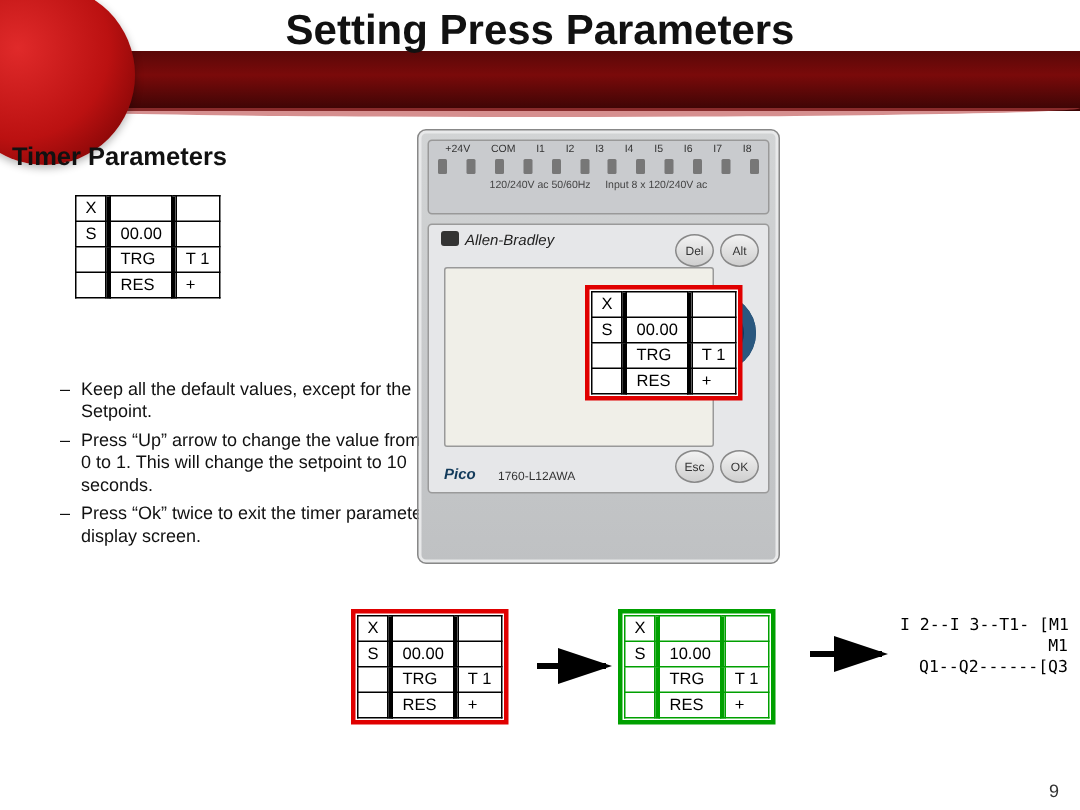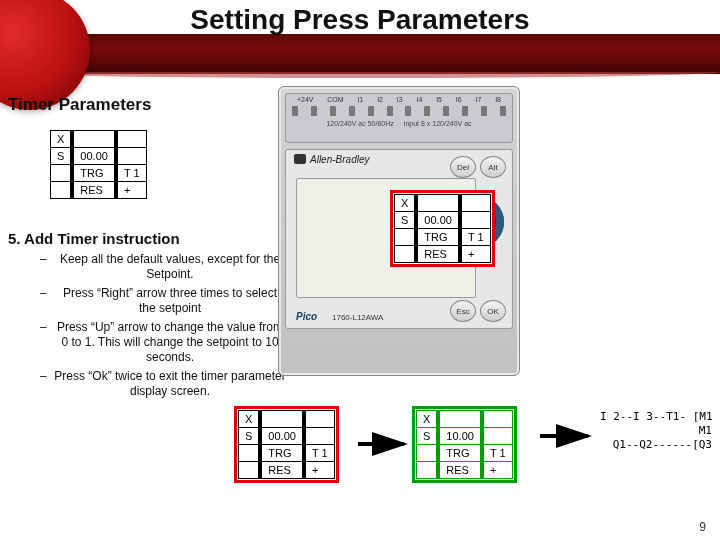--- a/index.html
+++ b/index.html
@@ -6,21 +6,21 @@
   html, body { width: 720px; height: 540px; font-family: Arial, sans-serif; background: #fff; overflow: hidden; }
   .slide { width: 720px; height: 540px; position: relative; }
   .swoosh { position: absolute; top: 0; left: 0; width: 720px; height: 85px; z-index: 1; }
   .swoosh .band { position: absolute; left: 0; right: 0; height: 40px; top: 34px; background: linear-gradient(180deg, #5a0808 0%, #7a0a0a 40%, #3a0505 100%); }
   .swoosh .band2 { position: absolute; left: 0; right: 0; height: 6px; top: 72px; background: #b44; border-radius: 0 0 50% 50% / 0 0 100% 100%; opacity: .6; }
   .swoosh .circle { position: absolute; left: -30px; top: -10px; width: 120px; height: 120px; border-radius: 50%; background: radial-gradient(circle at 35% 35%, #e02a2a 0%, #b11 55%, #600 100%); box-shadow: 0 2px 6px rgba(0,0,0,.3); }
   .title { position: absolute; top: 4px; left: 0; right: 0; text-align: center; font-size: 28px; font-weight: bold; z-index: 2; color: #111; }
   .subhead { position: absolute; top: 95px; left: 8px; font-size: 17px; font-weight: bold; color: #111; z-index: 2; }
   .stepline { position: absolute; top: 230px; left: 8px; font-size: 15px; font-weight: bold; color: #111; z-index: 2; }
   .bullets { position: absolute; top: 252px; left: 44px; width: 242px; font-size: 12px; line-height: 1.25; color: #111; z-index: 2; }
-  .bullets li { list-style: none; position: relative; margin-bottom: 4px; padding-left: 10px; text-align: center; }
+  .bullets li { list-style: none; position: relative; margin-bottom: 4px; padding-left: 10px; }
   .bullets li::before { content: "–"; position: absolute; left: -4px; }
   
   .pbox { position: absolute; background: #fff; border: 2px solid transparent; font-size: 11px; z-index: 3; }
   .pbox table { border-collapse: collapse; }
   .pbox td { border: 1px solid #000; padding: 1px 6px; min-width: 20px; height: 16px; text-align: left; font-size: 11px; line-height: 14px; background: #fff; }
   .pbox td.sep { background: #000; width: 3px; min-width: 3px; padding: 0; border: 1px solid #000; }
   .pbox .g td { border-color: #00a000; }
   .pbox .g td.sep { background: #00a000; border-color: #00a000; }
   .hl-red { outline: 3px solid #e00000; outline-offset: -1px; }
   .hl-grn { outline: 3px solid #00a000; outline-offset: -1px; }
@@ -96,24 +96,22 @@
             <td></td>
             <td class="sep"></td>
             <td>RES</td>
             <td class="sep"></td>
             <td>+</td>
           </tr>
     </tbody>
       </table>
   </div>
 
-  <div class="stepline">5. Add Timer instruction</div>
   <ul class="bullets">
     <li>Keep all the default values, except for the Setpoint.</li>
-    <li>Press “Right” arrow three times to select the setpoint</li>
     <li>Press “Up” arrow to change the value from 0 to 1. This will change the setpoint to 10 seconds.</li>
     <li>Press “Ok” twice to exit the timer parameter display screen.</li>
   </ul>
 
   <div class="device">
     <div class="dev-top">
       <div class="labels">
         <span>+24V</span>
         <span>COM</span>
         <span>I1</span>

